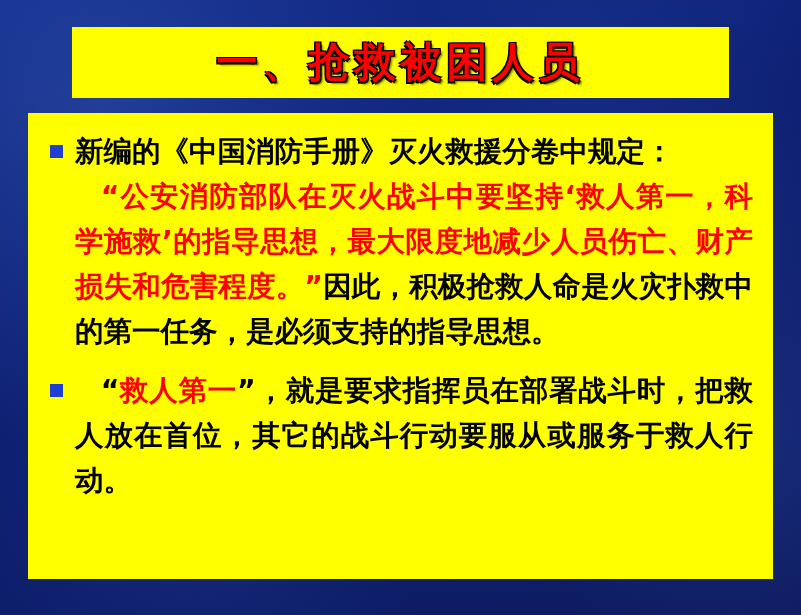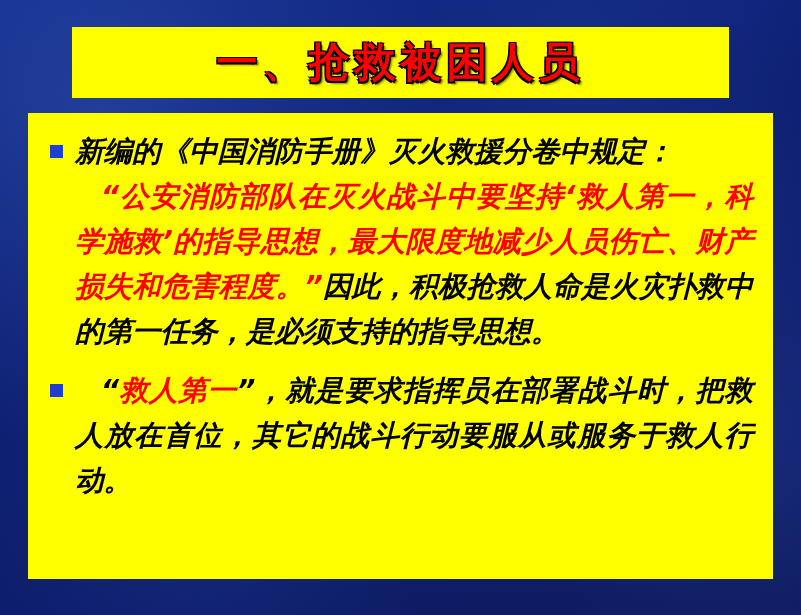--- a/index.html
+++ b/index.html
@@ -76,21 +76,20 @@
   }
   .para {
     flex: 1 1 auto;
     font-family: "DejaVu Sans", "Liberation Sans", sans-serif;
     font-size: 28.5px;
     line-height: 45px;
     color: #000000;
     font-weight: bold;
     text-align: justify;
     text-justify: inter-ideograph;
-    font-style: italic;
   }
   .para .red {
     color: #ff0000;
   }
   .indent {
     display: inline-block;
     width: 0.9em;
   }
 </style>
 </head>

